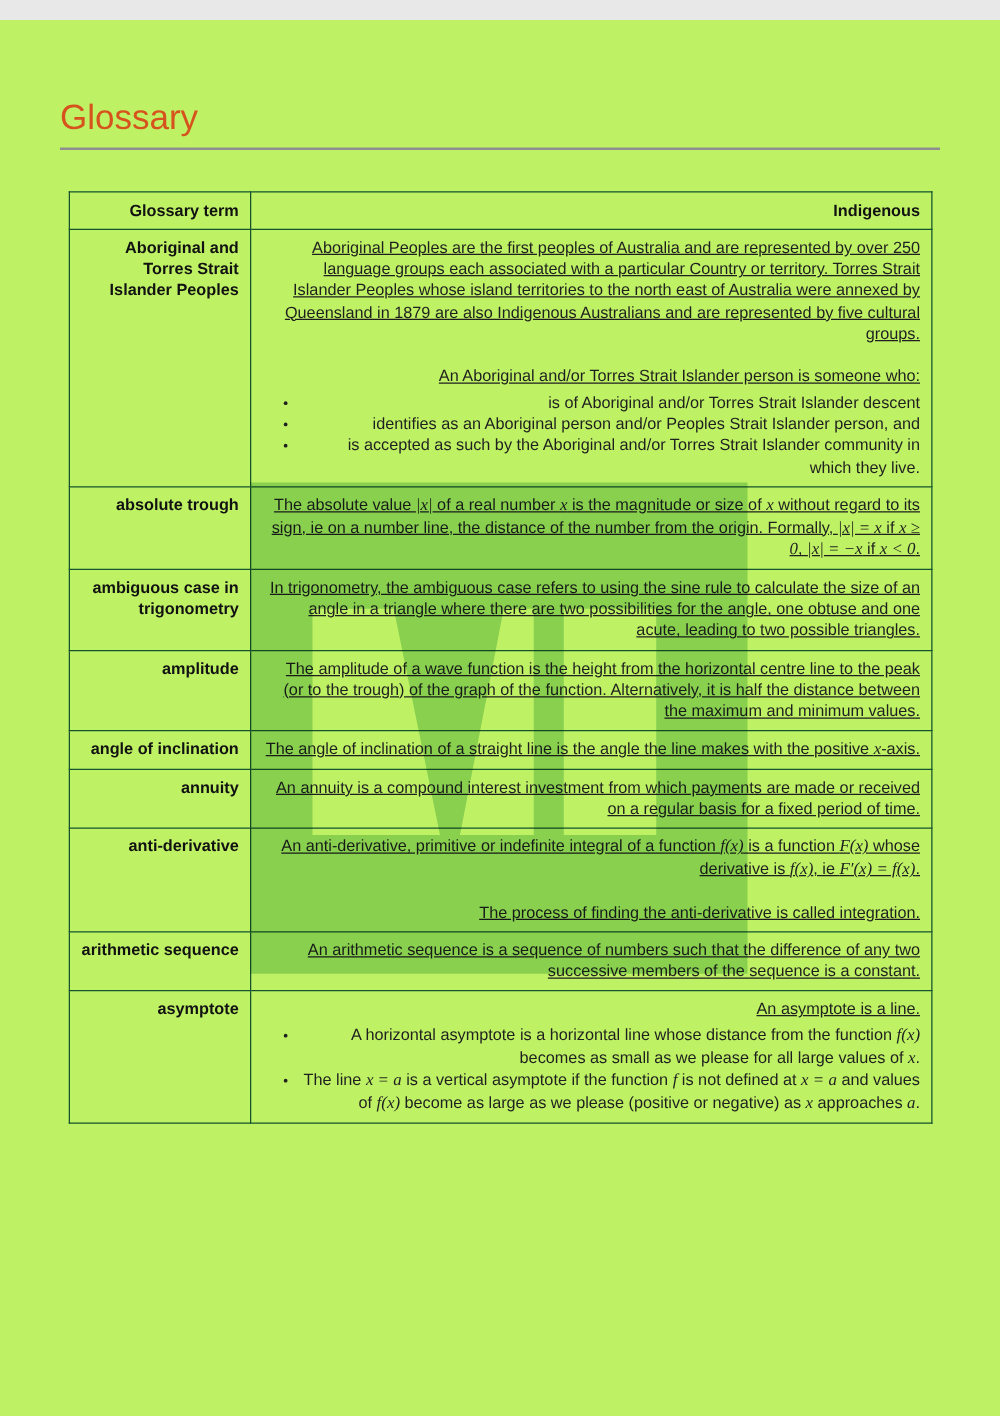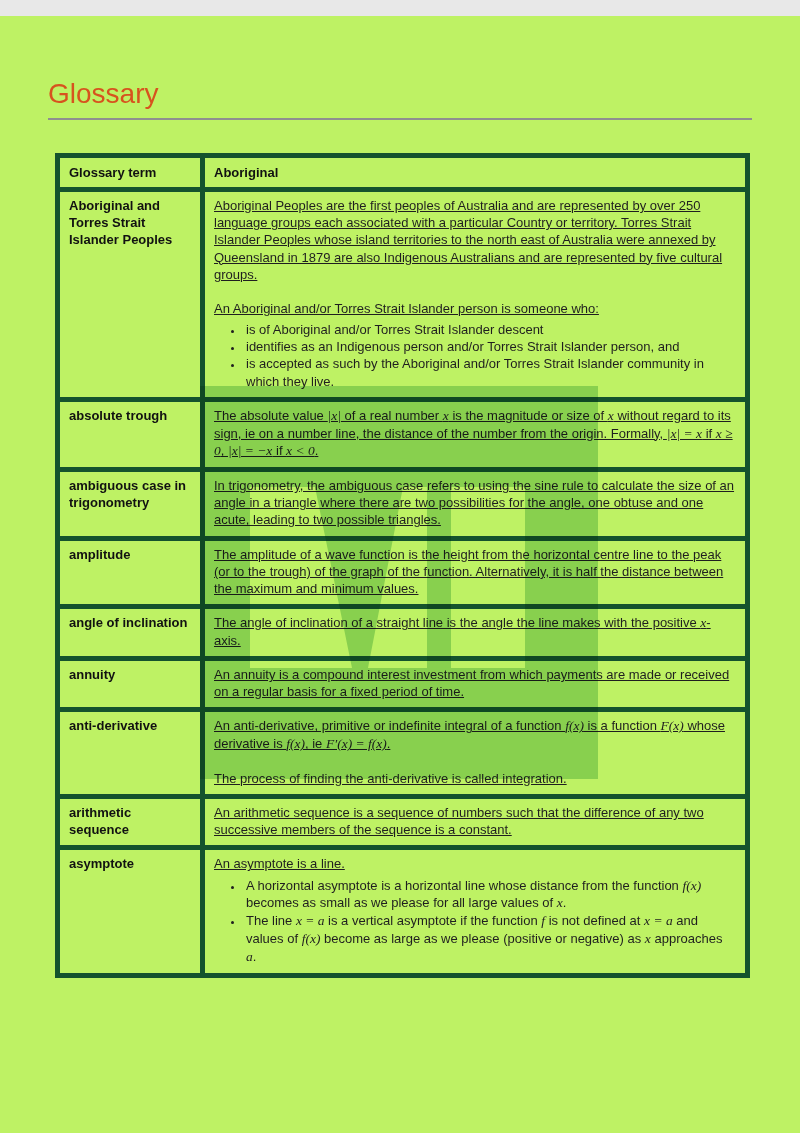--- a/index.html
+++ b/index.html
@@ -26,26 +26,26 @@
     margin:0 0 0 0;
     width:704px;
   }
   table.glossary{
     margin:33px 0 0 7px;
     width:690px;
     border-collapse:collapse;
     table-layout:fixed;
   }
   table.glossary th, table.glossary td{
-    border:5px solid #14532d;
+    border:1px solid #14532d;
     vertical-align:top;
     padding:5px 9px 7px 9px;
     font-size:13px;
     line-height:1.32;
-    text-align:left;
+    text-align:right;
   }
   col.term-col{width:145px;}
   col.elab-col{width:545px;}
   th{font-weight:700;color:#111;padding-top:6px !important;padding-bottom:6px !important;}
   td.term{font-weight:700;color:#111;}
   td.elab p{margin:0;text-decoration:underline;}
   td.elab p + p{margin-top:17px;}
   td.elab ul{margin:4px 0 0 0;padding:0 0 0 30px;}
   td.elab ul li{margin:0;padding-left:2px;}
   td.elab ul li::marker{font-size:11px;}
@@ -71,32 +71,32 @@
     <h1 class="page-title">Glossary</h1>
     <hr class="title-rule">
     <table class="glossary">
       <colgroup>
         <col class="term-col">
         <col class="elab-col">
       </colgroup>
       <thead>
         <tr>
           <th>Glossary term</th>
-          <th>Aboriginal</th>
+          <th>Indigenous</th>
         </tr>
       </thead>
       <tbody>
           <tr>
             <td class="term">Aboriginal and Torres Strait Islander Peoples</td>
             <td class="elab">
               <p><span>Aboriginal Peoples are the first peoples of Australia and are represented by over 250 language groups each associated with a particular Country or territory. Torres Strait Islander Peoples whose island territories to the north east of Australia were annexed by Queensland in 1879 are also Indigenous Australians and are represented by five cultural groups.</span></p>
               <p><span>An Aboriginal and/or Torres Strait Islander person is someone who:</span></p>
               <ul>
                 <li><span>is of Aboriginal and/or Torres Strait Islander descent</span></li>
-                <li><span>identifies as an Indigenous person and/or Torres Strait Islander person, and</span></li>
+                <li><span>identifies as an Aboriginal person and/or Peoples Strait Islander person, and</span></li>
                 <li><span>is accepted as such by the Aboriginal and/or Torres Strait Islander community in which they live.</span></li>
               </ul>
             </td>
           </tr>
           <tr>
             <td class="term">absolute trough</td>
             <td class="elab">
               <p><span>The absolute value </span><span class="math">|x|</span><span> of a real number </span><span class="math">x</span><span> is the magnitude or size of </span><span class="math">x</span><span> without regard to its sign, ie on a number line, the distance of the number from the origin. Formally, </span><span class="math">|x| = x</span><span> if </span><span class="math">x ≥ 0</span><span>, </span><span class="math">|x| = −x</span><span> if </span><span class="math">x &lt; 0</span><span>.</span></p>
             </td>
           </tr>

